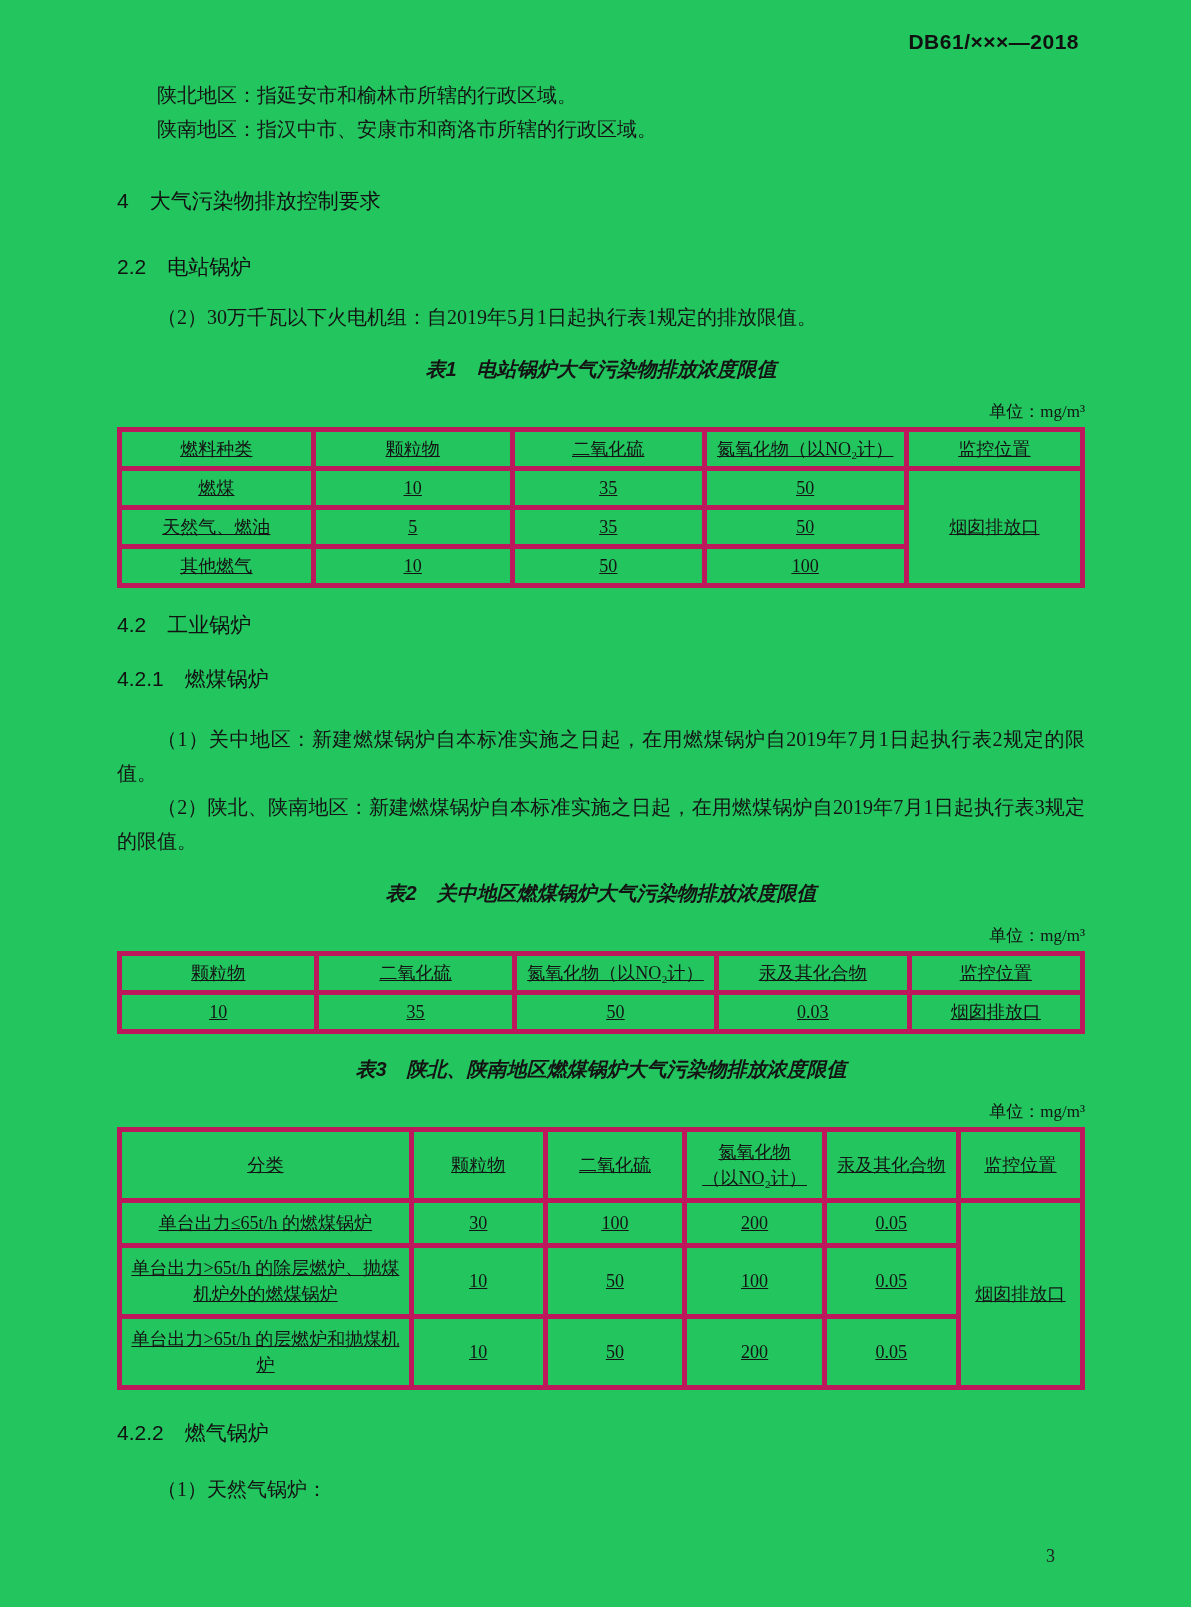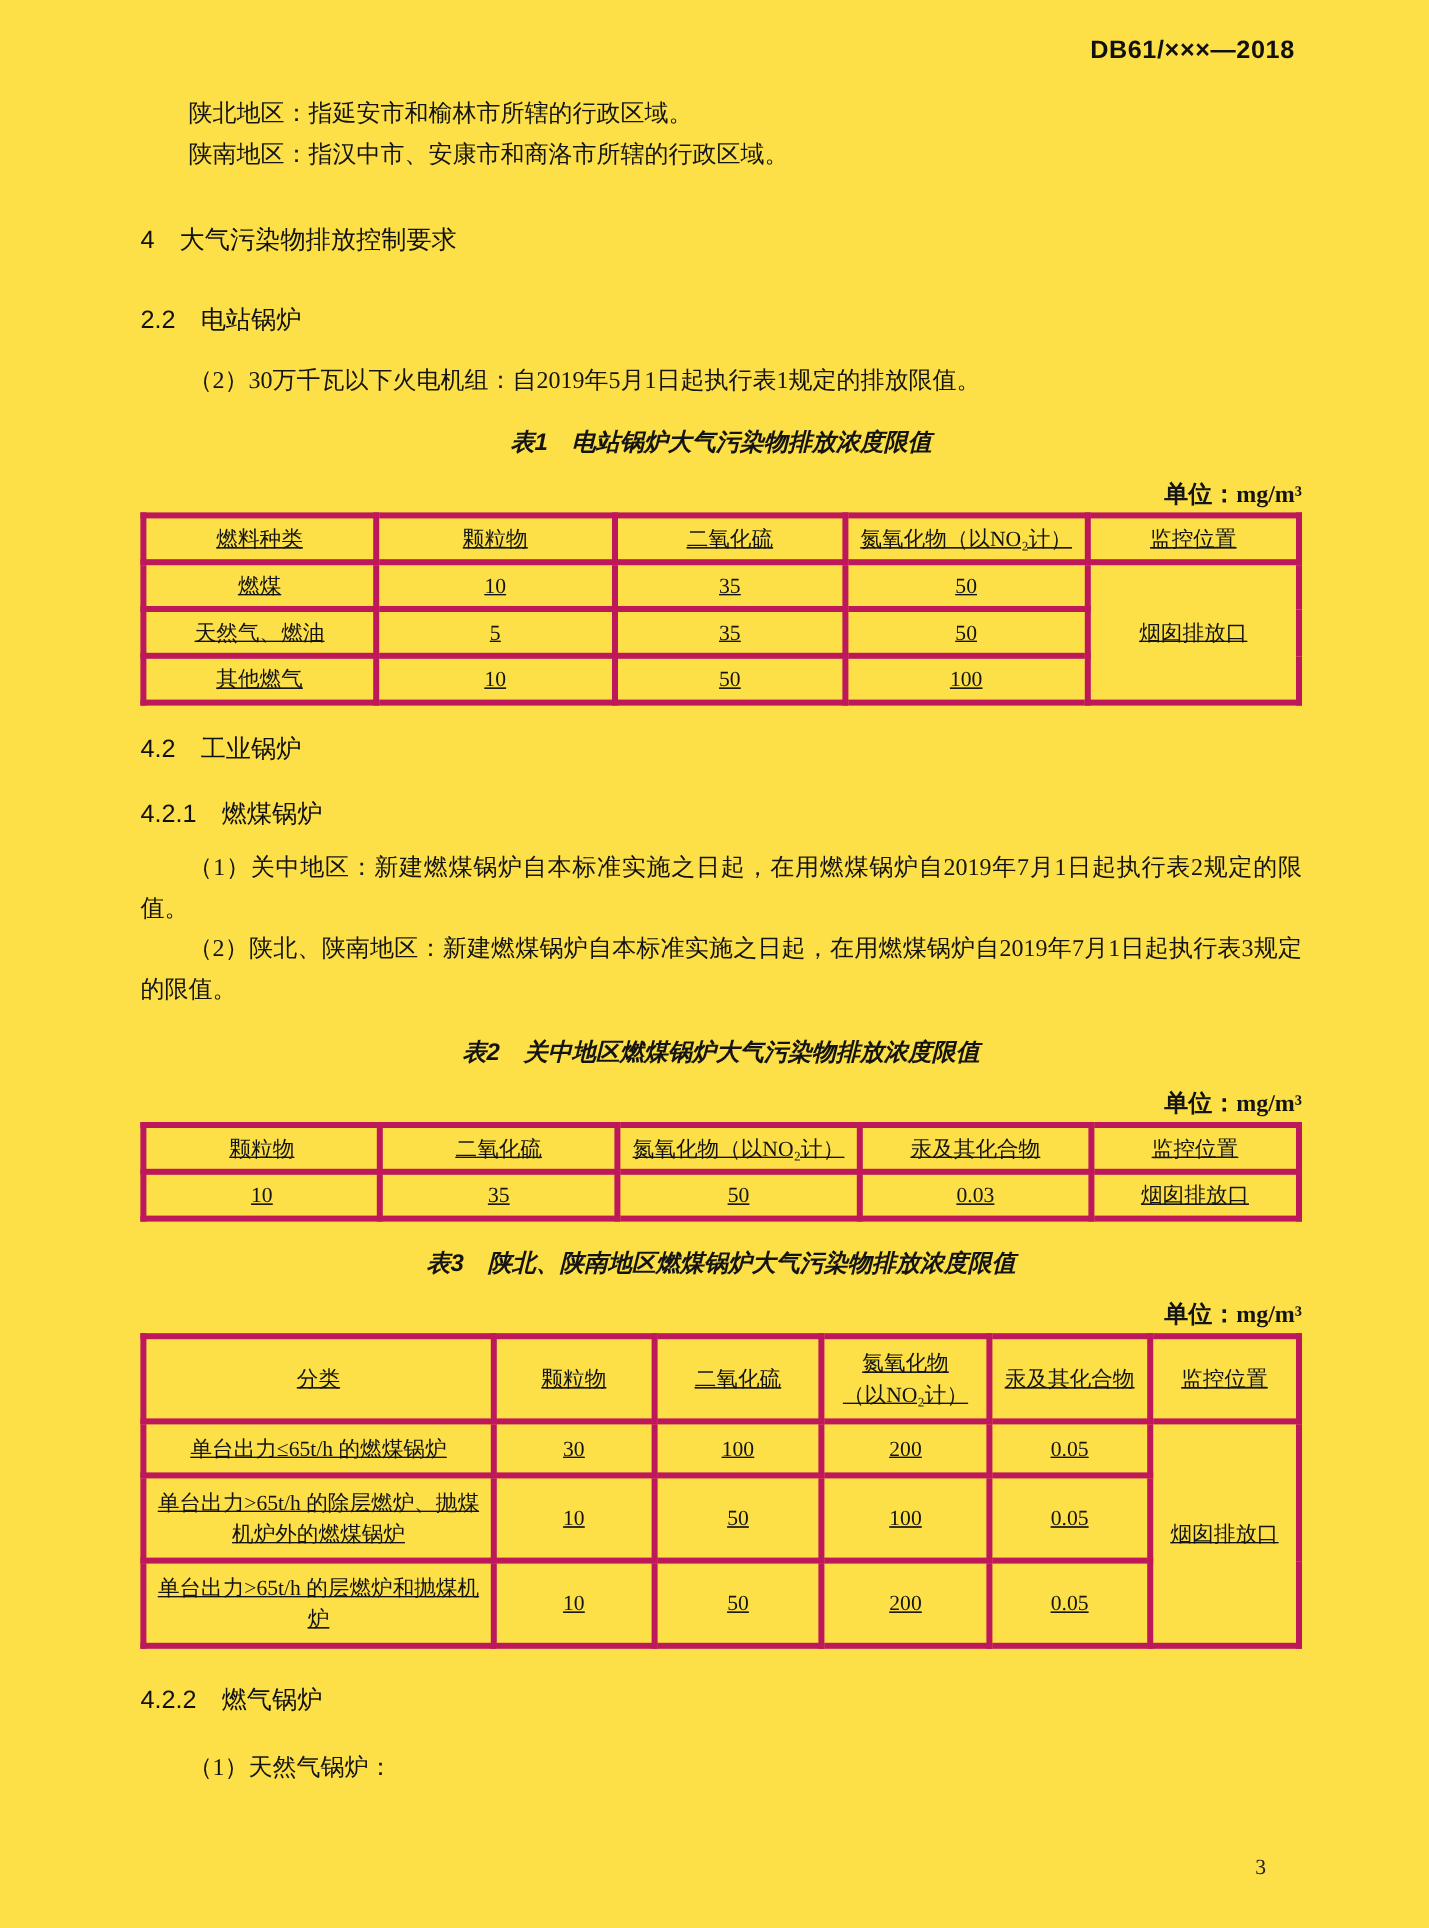--- a/index.html
+++ b/index.html
@@ -1,19 +1,19 @@
 <!DOCTYPE html>
 <html><head>
 <meta charset="utf-8">
 <style>
   html,body { margin:0; padding:0; background:#ffffff; }
   .page {
     position:relative;
     width:1191px; height:1607px;
-    background:#fde047;
+    background:#22c55e;
     box-sizing:border-box;
     overflow:hidden;
     font-family:"Liberation Serif", serif;
     color:#141414;
   }
   .doc-header {
     text-align:right;
     padding:30px 112px 0 0;
     font-family:"Liberation Sans", sans-serif;
     font-weight:700;
@@ -37,38 +37,37 @@
     color:#111;
     line-height:26px;
     margin:0;
   }
   .h4   { margin-top:42px; }
   .h41  { margin-top:40px; }
   .h42  { margin-top:24px; }
   .h421 { margin-top:28px; }
   .h422 { margin-top:30px; }
   .paras1 { margin-top:20px; }
-  .paras2 { margin-top:14px; }
+  .paras2 { margin-top:30px; }
   .pblock { margin:0; }
   .table-title {
     font-family:"Liberation Sans", sans-serif;
     font-weight:700;
     font-size:20px;
     text-align:center;
     margin-top:22px;
     line-height:26px;
     font-style:italic;
   }
   .unit-line {
     text-align:right;
-    font-size:20px;
+    font-size:17px;
     margin-top:18px;
     margin-bottom:5px;
     line-height:20px;
-    font-weight:bold;
   }
   table {
     width:100%;
     border-collapse:collapse;
     table-layout:fixed;
     font-size:18px;
   }
   table, th, td { border:5px solid #be185d;text-decoration:underline; }
   table { border-width:2px; }
   th, td {

